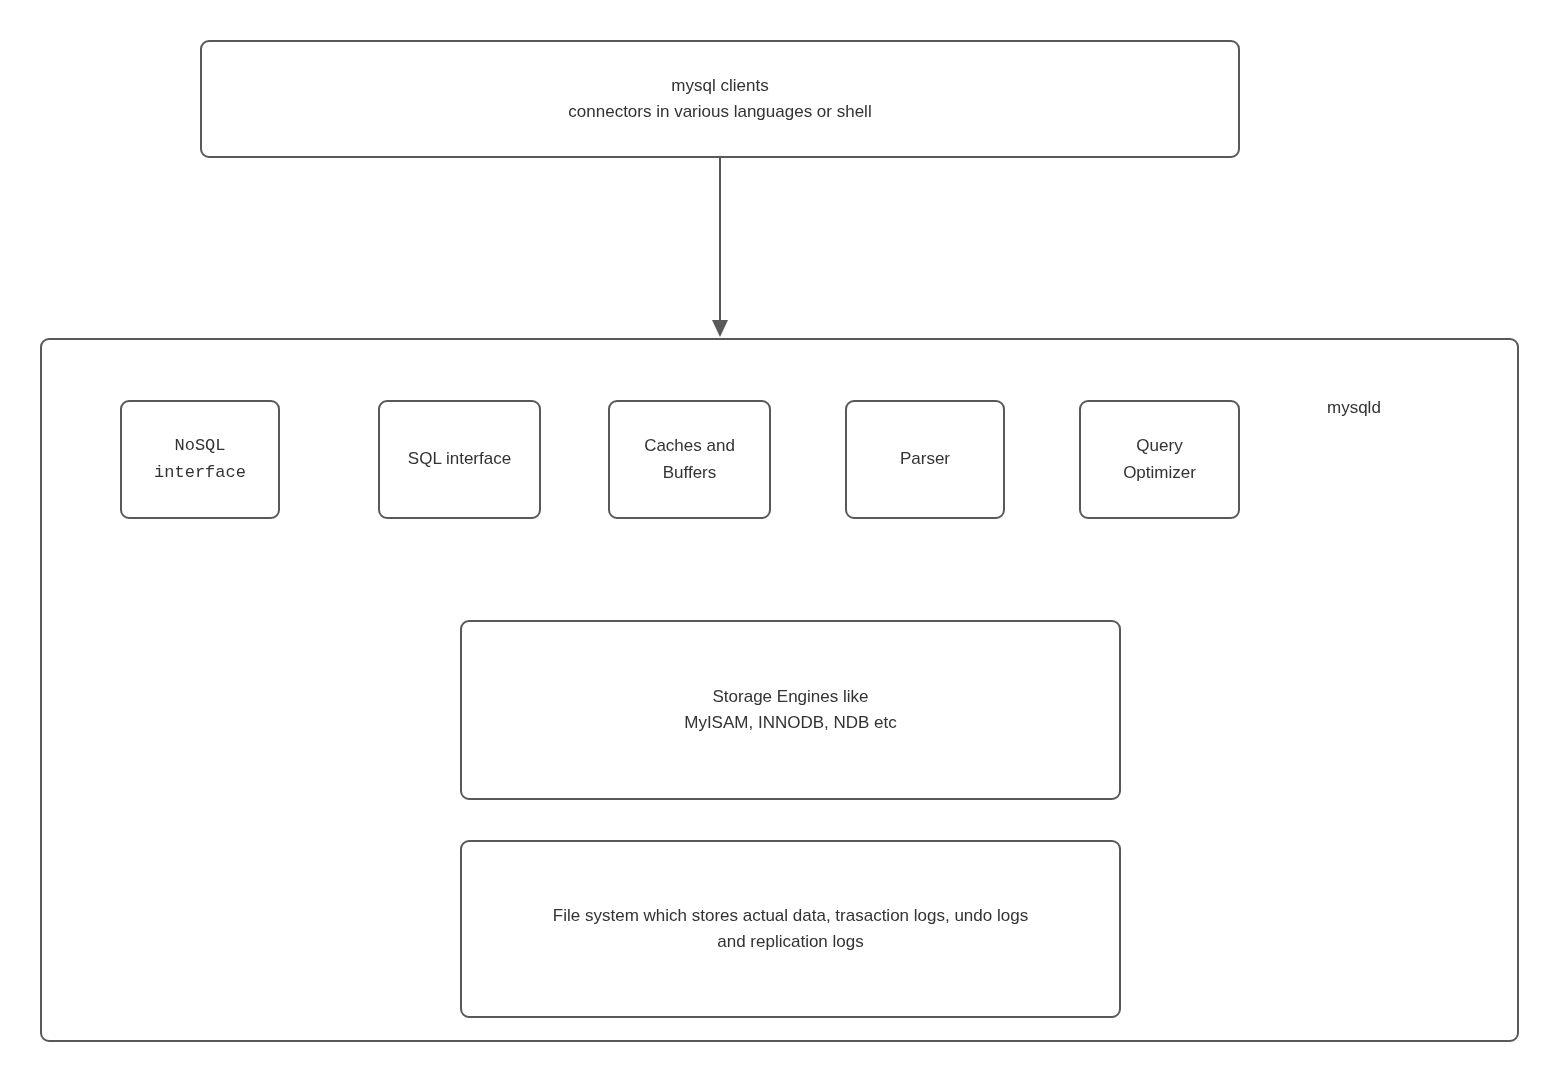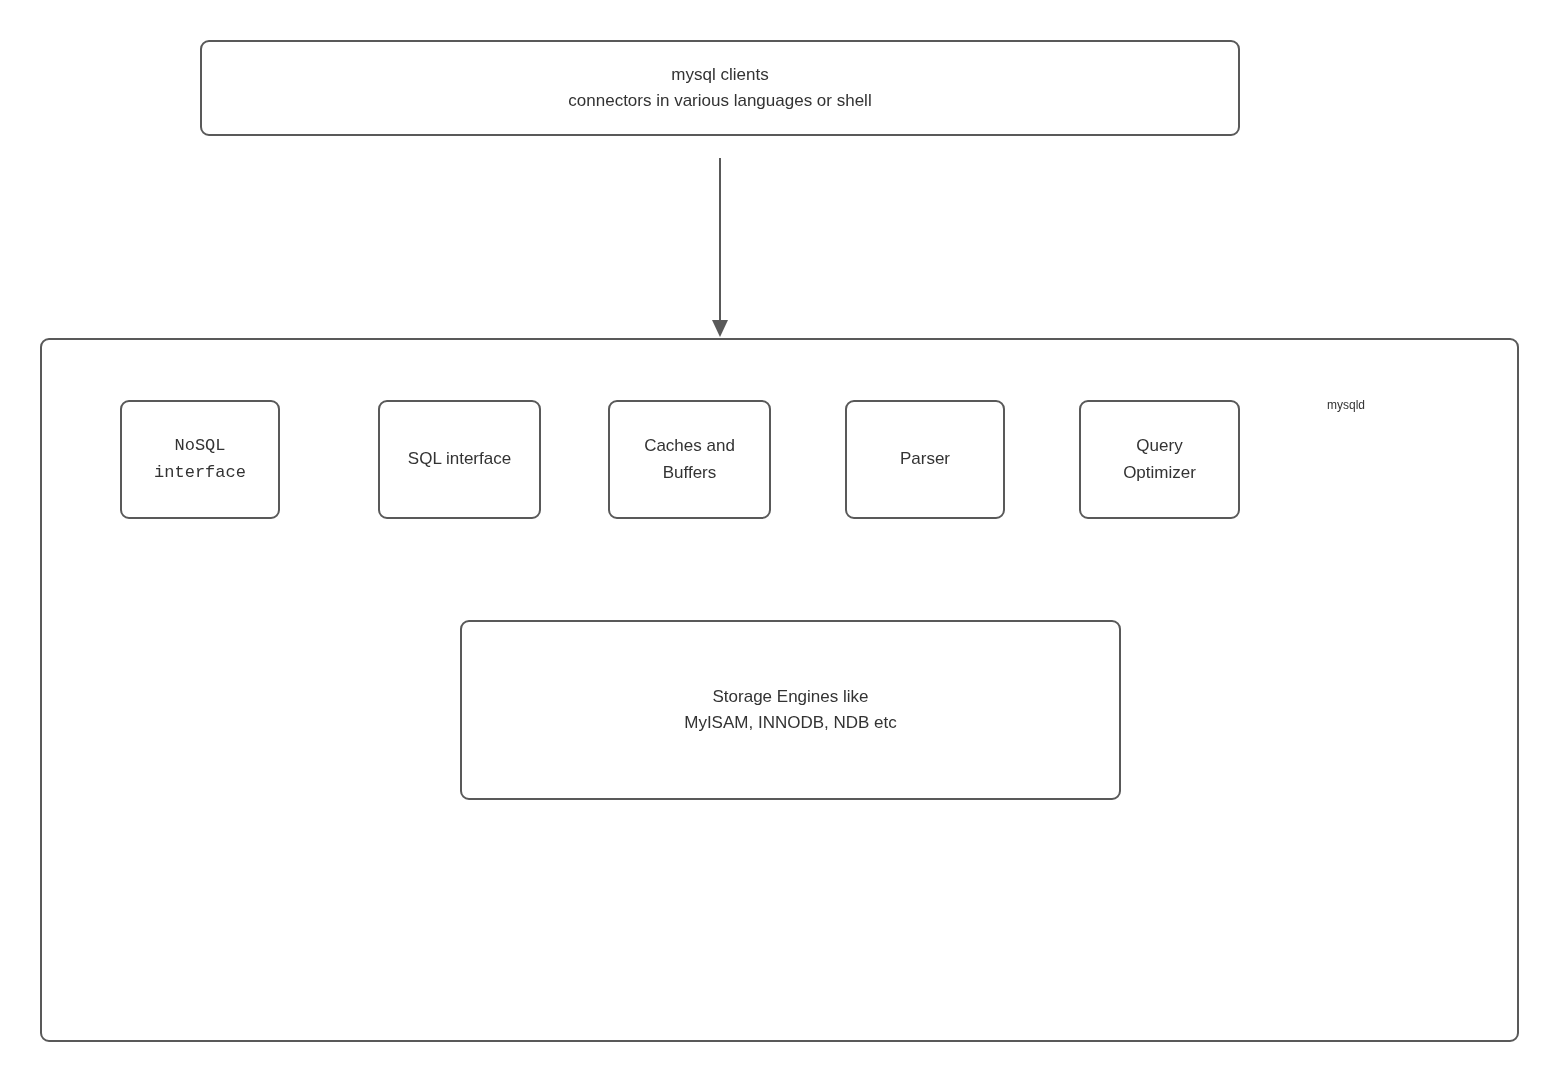--- a/index.html
+++ b/index.html
@@ -32,41 +32,41 @@
     font-size: 17px;
     line-height: 1.55;
     white-space: pre-line;
   }
   .container-box {
     left: 40px; top: 338px;
     width: 1479px; height: 704px;
   }
   .client-box {
     left: 200px; top: 40px;
-    width: 1040px; height: 96px;
+    width: 1040px; height: 118px;
   }
   .comp { top: 400px; height: 119px; }
   .comp-nosql   { left: 120px;  width: 160px; font-family: Liberation Mono, monospace; }
   .comp-sql     { left: 378px;  width: 163px; }
   .comp-caches  { left: 608px;  width: 163px; }
   .comp-parser  { left: 845px;  width: 160px; align-items: center; }
   .comp-query   { left: 1079px; width: 161px; }
   .storage-box {
     left: 460px; top: 620px;
     width: 661px; height: 180px;
   }
   .filesystem-box {
     left: 460px; top: 840px;
     width: 661px; height: 178px;
   }
   .mysqld-label {
     position: absolute;
     left: 1327px; top: 398px;
     color: var(--text);
-    font-size: 12px;
+    font-size: 17px;
   }
   .arrow-line {
     position: absolute;
     left: 719px; top: 158px;
     width: 2px; height: 166px;
     background: var(--border);
   }
   .arrow-head {
     position: absolute;
     left: 712px; top: 320px;
@@ -113,14 +113,18 @@
   <div class="node comp comp-query">
     <span>Query
 Optimizer</span>
   </div>
 
   <div class="node storage-box">
     <span>Storage Engines like
 MyISAM, INNODB, NDB etc</span>
   </div>
 
+  <div class="node filesystem-box">
+    <span>File system which stores actual data, trasaction logs, undo logs
+and replication logs</span>
+  </div>
 
 </div>
 
 </body></html>

